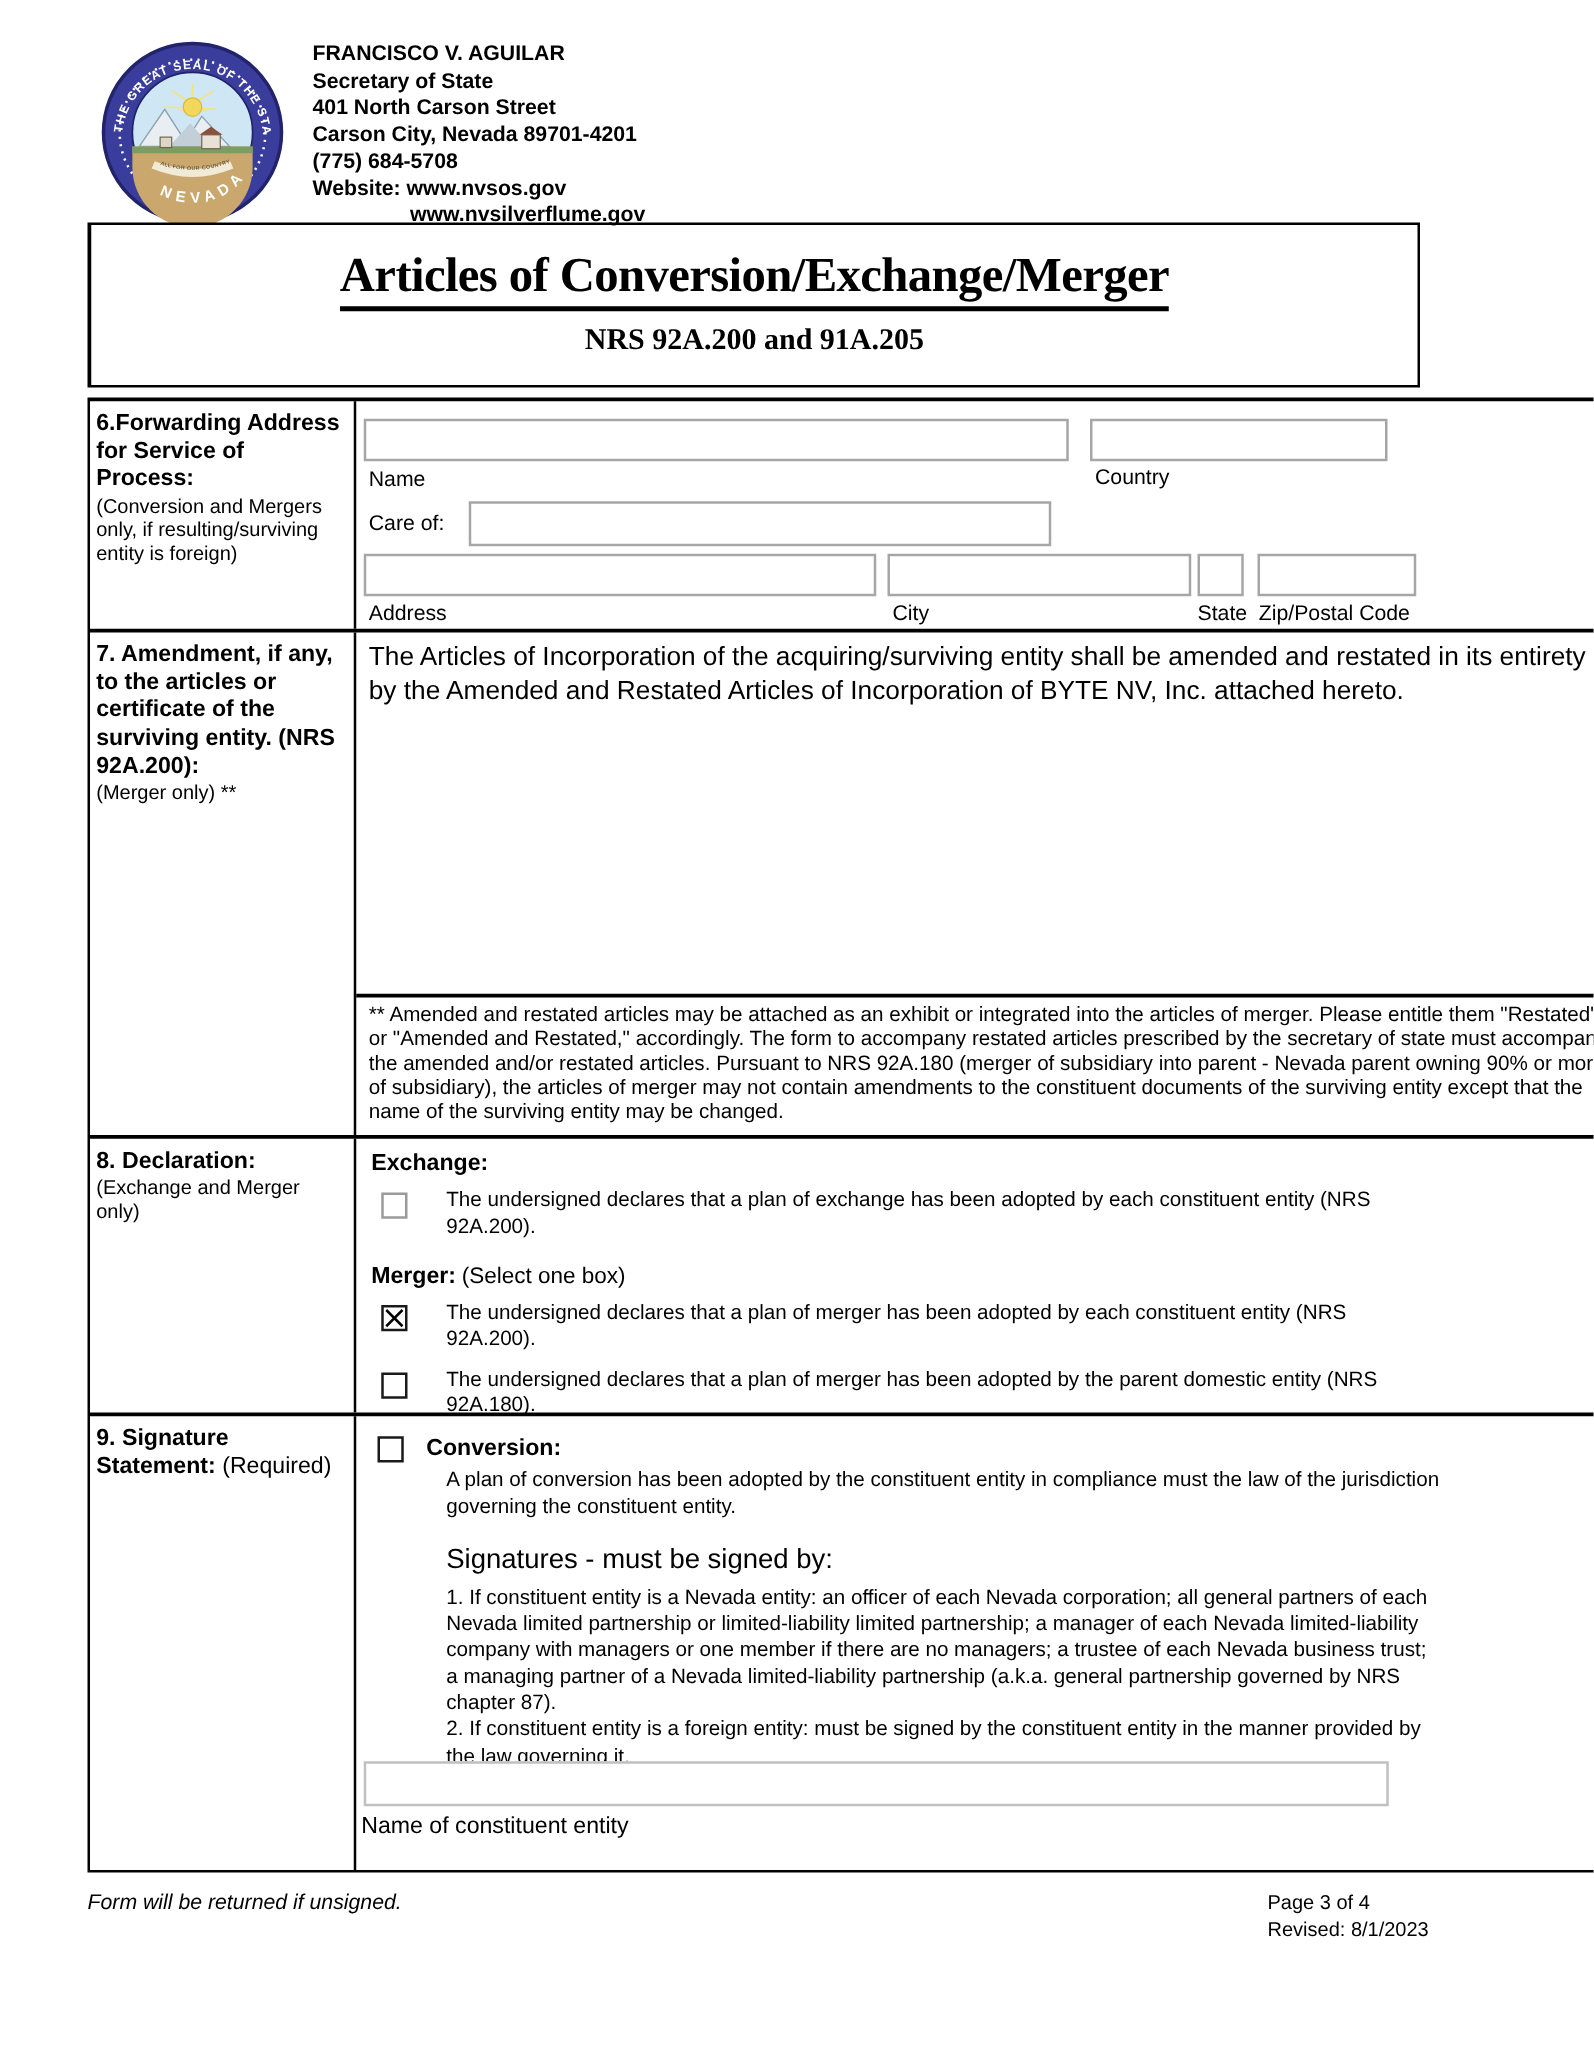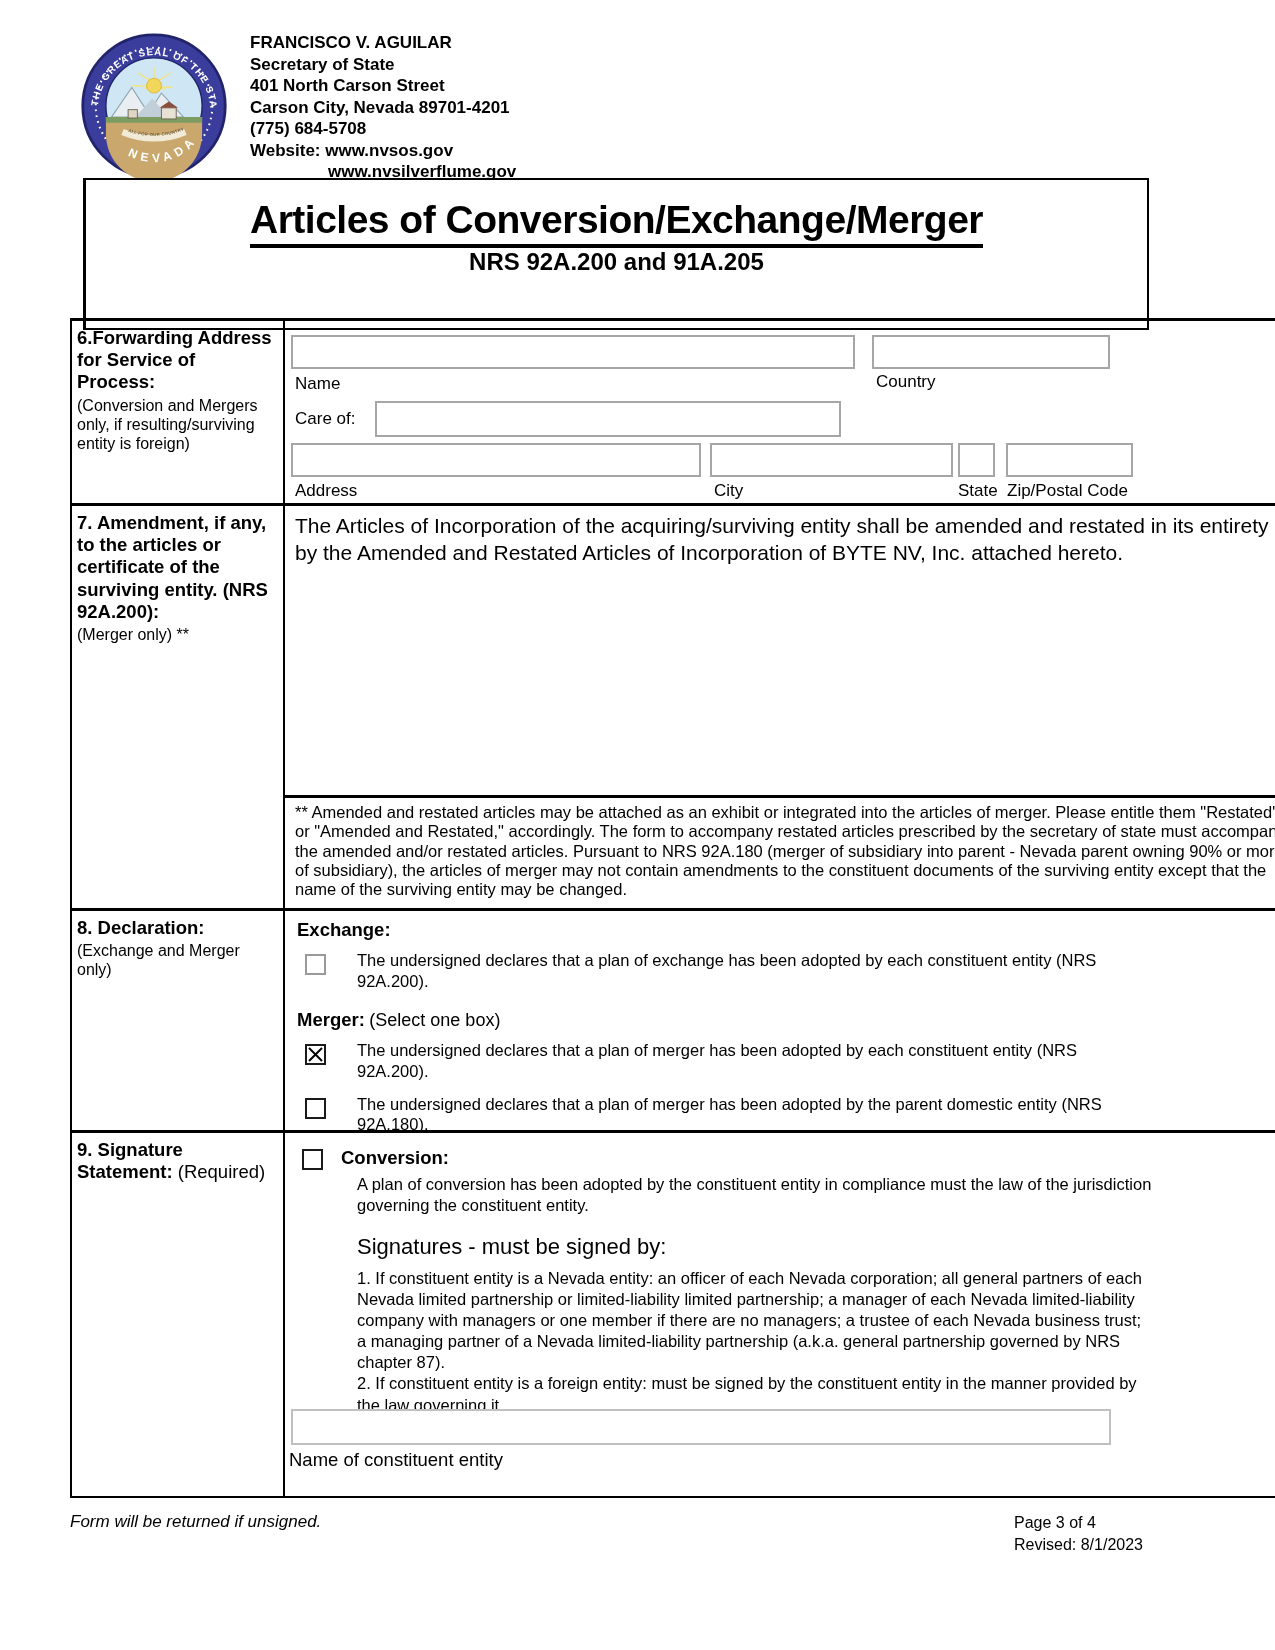--- a/index.html
+++ b/index.html
@@ -7,23 +7,23 @@
   body { font-family:"Liberation Sans", sans-serif; color:#000; }
   .page { position:relative; width:1275px; height:1650px; background:#fff; overflow:hidden; }
 
   
   .header { position:absolute; left:75px; top:28px; width:1070px; }
   .seal { position:absolute; left:3px; top:4px; width:152px; height:148px; }
   .hdr-text { position:absolute; left:175px; top:4px; font-size:17px; font-weight:bold; line-height:1.27; }
   .hdr-text .indent { margin-left:78px; }
 
   
-  .title-box { position:absolute; left:83px; top:178px; width:1066px; height:152px; border:2px solid #000; border-left:3px solid #000; text-align:center; }
+  .title-box { position:absolute; left:70px; top:178px; width:1066px; height:132px; border:2px solid #000; border-left:3px solid #000; text-align:center;font-family:Liberation Serif, serif; }
   .title-main { display:inline-block; margin-top:18px; font-size:39px; font-weight:bold; letter-spacing:-0.5px; border-bottom:4px solid #000; padding-bottom:2px; }
-  .title-sub { font-size:24px; font-weight:bold; }
+  .title-sub { margin-top:10px; font-size:24px; font-weight:bold; }
 
   
   .ftable { position:absolute; left:70px; top:318px; width:1230px; border:2px solid #000; border-top:3px solid #000; }
   .frow { display:flex; }
   .frow + .frow { border-top:3px solid #000; }
   .lcell { width:213px; flex:0 0 213px; border-right:2px solid #000; padding:6px 6px 6px 5px; }
   .rcell { flex:1; position:relative; }
   .lbl-b { font-size:18.5px; font-weight:bold; line-height:1.2; }
   .lbl-n { font-size:16px; line-height:1.2; margin-top:2px; }
 

